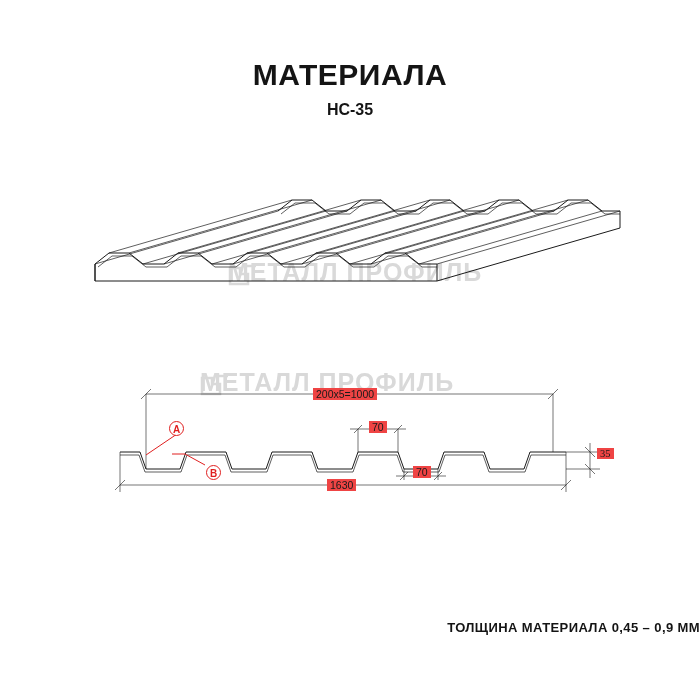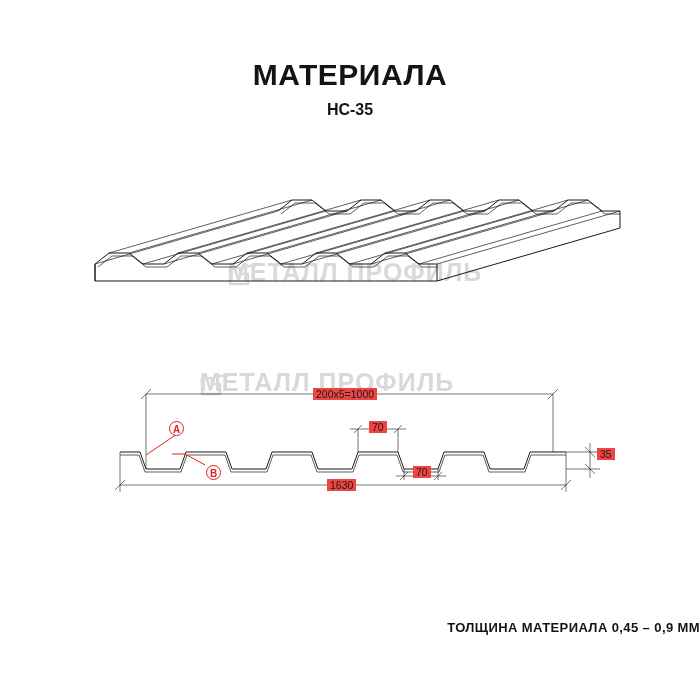--- a/index.html
+++ b/index.html
@@ -263,21 +263,21 @@
     <g>
       <path class="ln-red" d="M177 434 L146 455"></path>
       <path class="ln-red" d="M205 465 L185 454 L172 454"></path>
     </g>
   </svg>
 
   <div class="dim-label" style="left:313px; top:388px;">200х5=1000</div>
 
   <div class="dim-label" style="left:327px; top:479px;">1630</div>
 
-  <div class="dim-label" style="left:597px; top:448px;">35</div>
+  <div class="dim-label" style="left:597px; top:448px;font-family:Liberation Serif, serif;">35</div>
 
   <div class="dim-label" style="left:369px; top:421px;">70</div>
 
   <div class="dim-label" style="left:413px; top:466px;">70</div>
 
   <div class="callout-label" style="left:169px; top:421px;">A</div>
 
   <div class="callout-label" style="left:206px; top:465px;">B</div>
 
   <div class="thickness">ТОЛЩИНА МАТЕРИАЛА 0,45 – 0,9 ММ</div>

